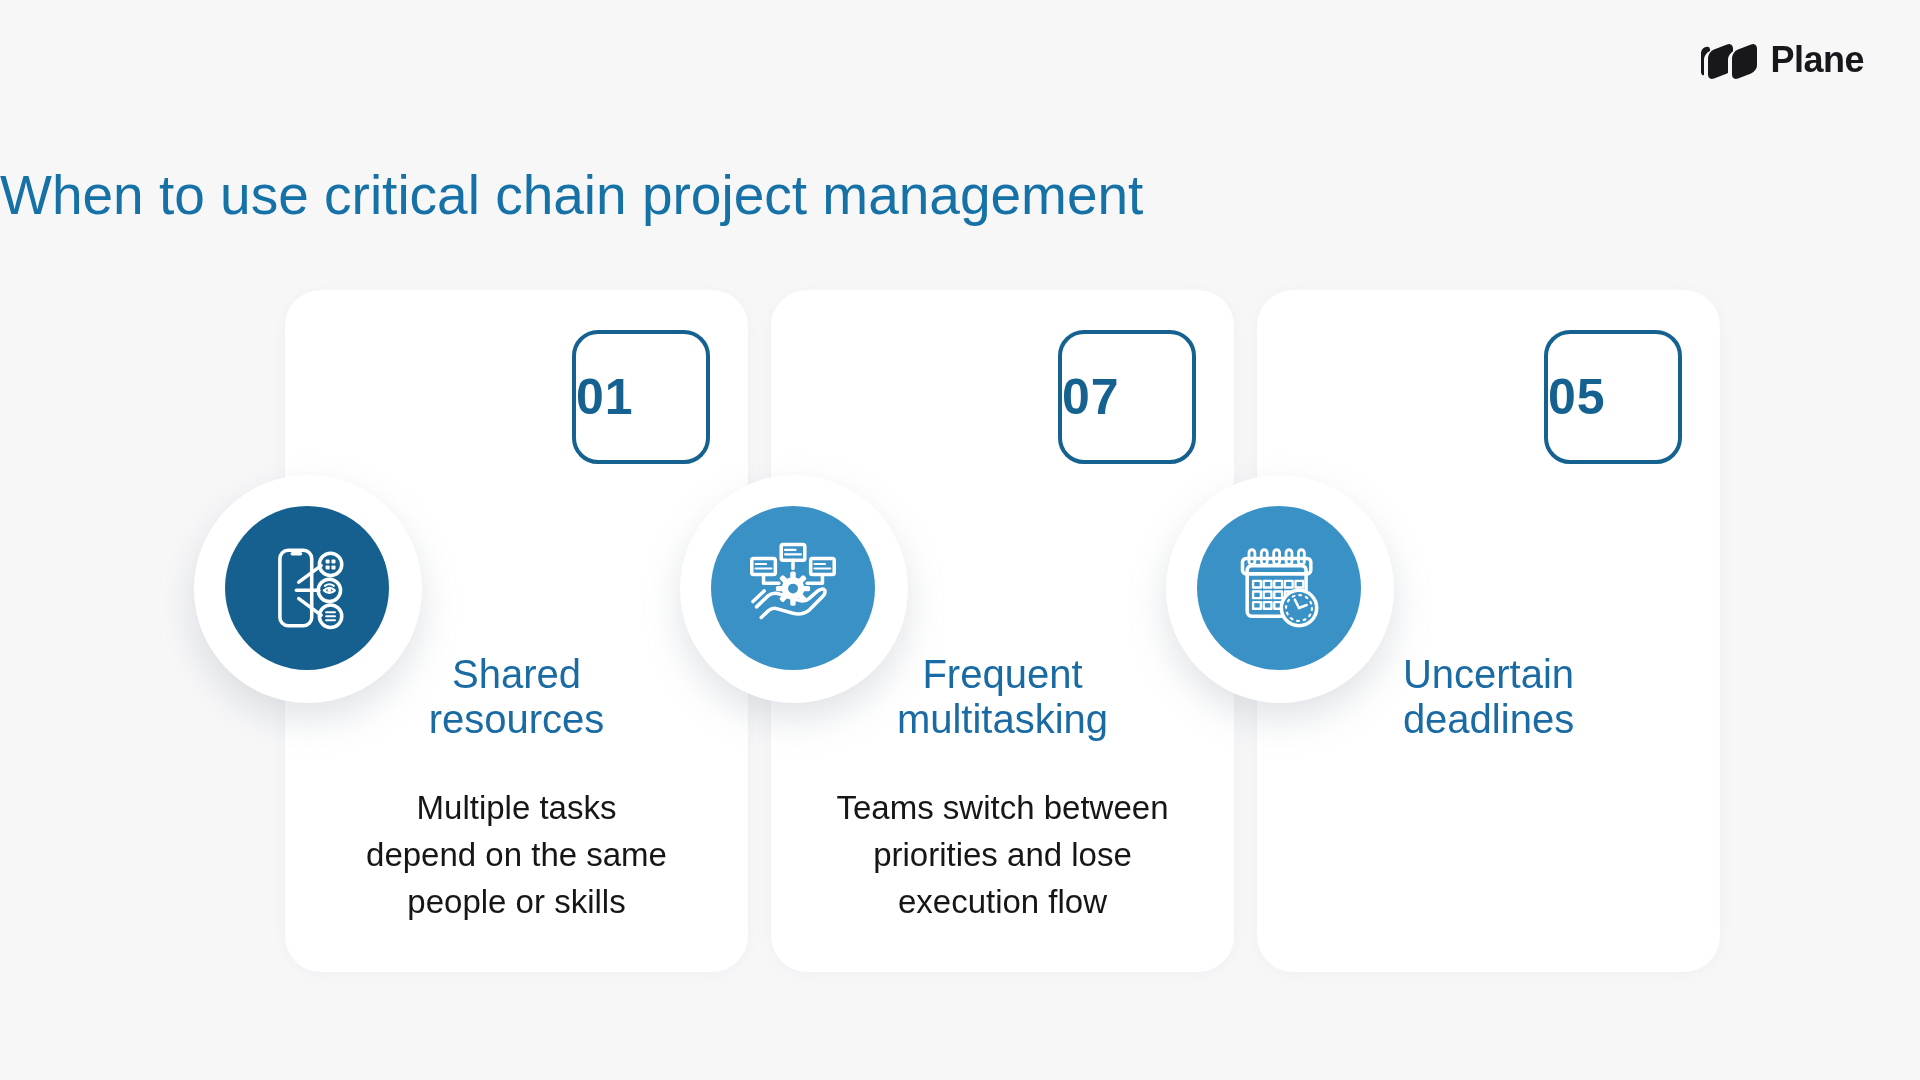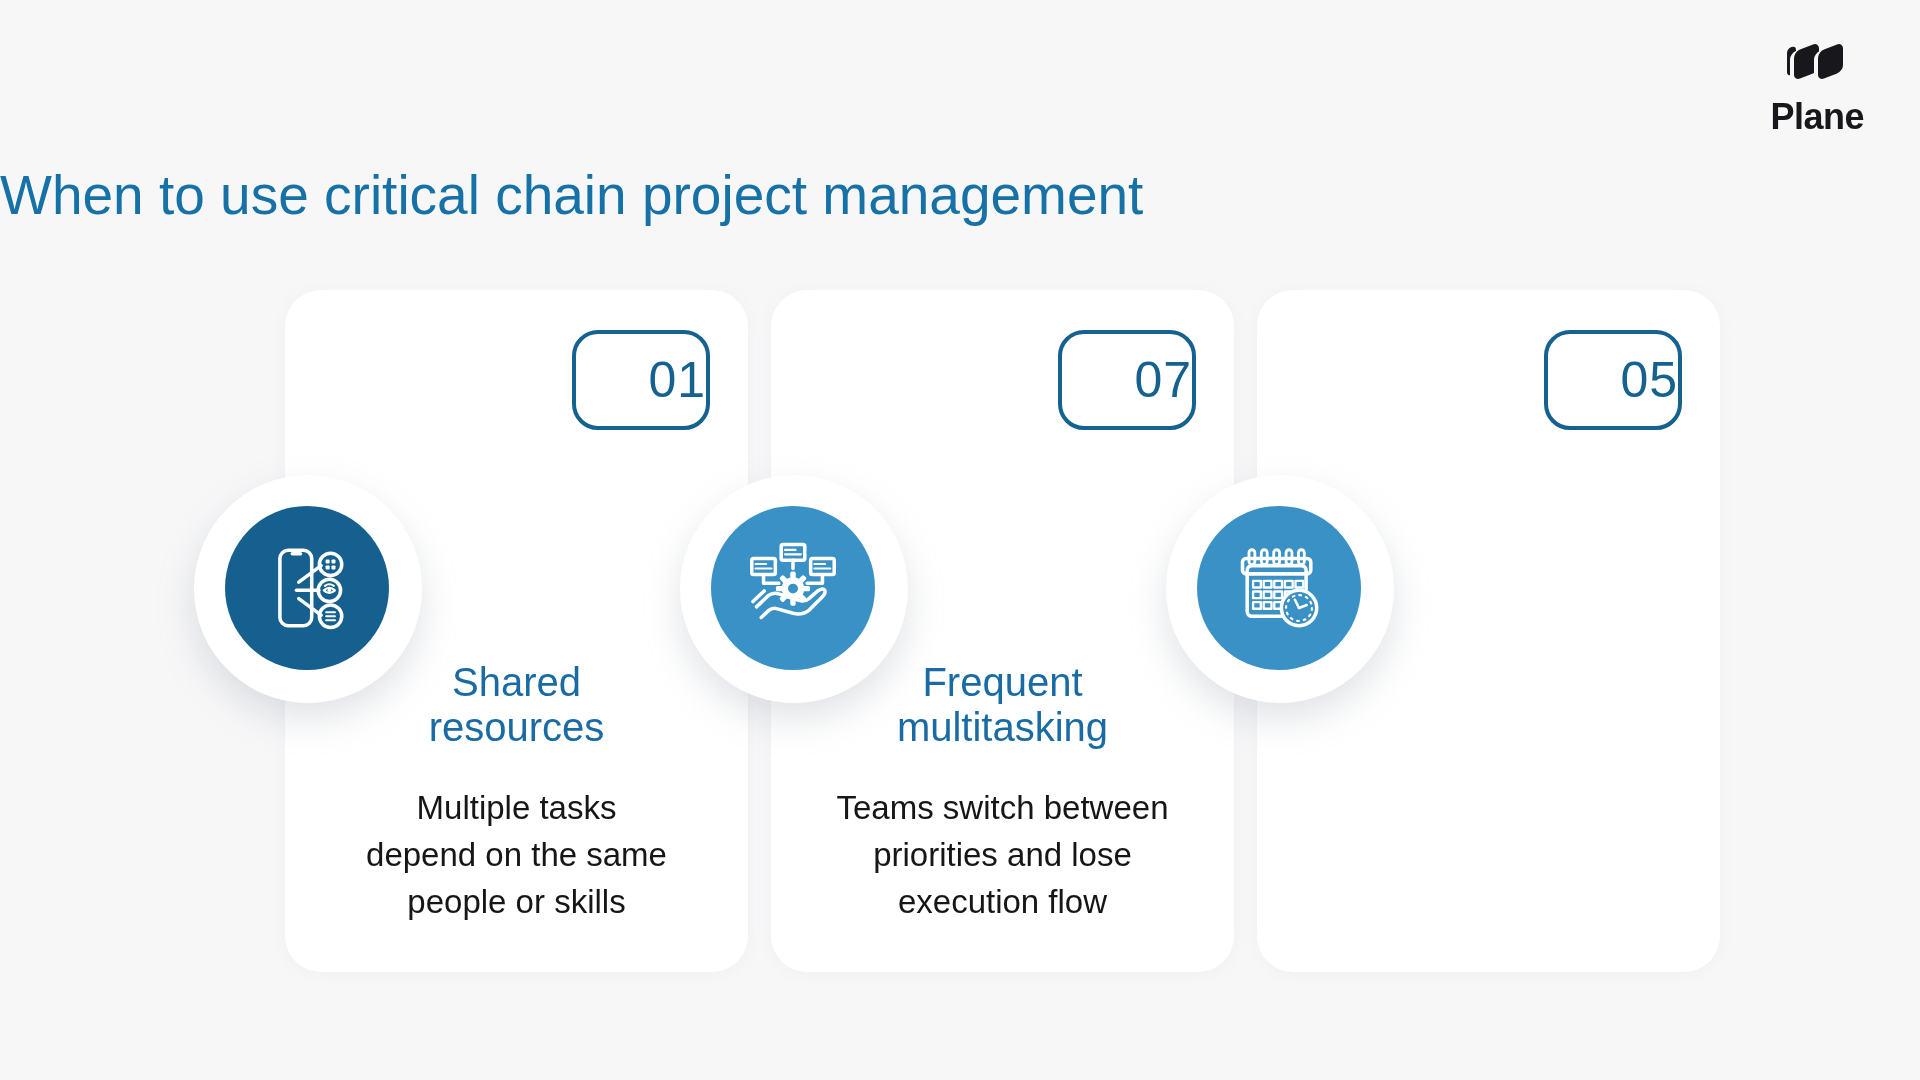--- a/index.html
+++ b/index.html
@@ -2,56 +2,56 @@
 <html><head>
 <meta charset="utf-8">
 <style>
   html,body{margin:0;padding:0;}
   body{
     width:1920px;height:1080px;position:relative;overflow:hidden;
     background:#F7F7F8;
     font-family:"Liberation Sans", sans-serif;
   }
   
-  .logo{position:absolute;top:34px;right:56px;display:flex;align-items:center;gap:10px;flex-direction:column;}
+  .logo{position:absolute;top:34px;right:56px;display:flex;align-items:center;gap:10px;}
   .logo-mark{width:58px;height:52px;position:relative;}
   .lm{position:absolute;top:13px;width:25px;height:29px;background:#17171C;border-radius:6px;transform:skewY(-21deg);}
   .lm.s{left:-1px;width:9px;height:28px;}
   .lm.a{left:6px;box-shadow:-4px 0 0 #F7F7F8;}
   .lm.b{left:30px;box-shadow:-4px 0 0 #F7F7F8;}
   .logo-text{font-size:36px;font-weight:700;color:#17171C;letter-spacing:-0.5px;}
   
   .title{
     position:absolute;top:163px;left:0;width:100%;margin:0;
     font-size:55px;font-weight:500;color:#1571A6;
   }
   
   .cards{position:absolute;left:285px;top:290px;display:flex;gap:23px;}
   .card{
     position:relative;width:463px;height:682px;background:#FFFFFF;
     border-radius:36px;box-shadow:0 2px 16px rgba(120,130,145,0.06);
   }
   .numbox{
-    position:absolute;top:40px;right:38px;width:138px;height:100px;
+    position:absolute;top:40px;right:38px;width:138px;height:134px;
     border:4px solid #15618F;border-radius:26px;box-sizing:border-box;
-    display:flex;align-items:center;justify-content:flex-end;
-    color:#15618F;font-size:50px;font-weight:400;letter-spacing:1px;
+    display:flex;align-items:center;justify-content:flex-start;
+    color:#15618F;font-size:50px;font-weight:700;letter-spacing:1px;
   }
   .halo{
     position:absolute;left:-91px;top:185px;width:228px;height:228px;
     border-radius:50%;background:#FFFFFF;
     box-shadow:0 16px 36px rgba(145,155,170,0.28);
   }
   .circle{
     position:absolute;left:-60px;top:216px;width:164px;height:164px;
     border-radius:50%;display:flex;align-items:center;justify-content:center;
   }
   .circle svg{width:106px;height:106px;}
   .card-heading{
-    position:absolute;top:362px;left:0;right:0;margin:8px;text-align:center;
+    position:absolute;top:362px;left:0;right:0;margin:0;text-align:center;
     font-size:40px;line-height:1.13;font-weight:500;color:#1A6BA4;white-space:pre-line;
   }
   .card-body{
     position:absolute;top:482px;left:0;right:0;margin:12px;text-align:center;
     font-size:33px;line-height:1.43;font-weight:400;color:#161616;white-space:pre-line;
   }
 </style>
 </head>
 <body>
 
@@ -189,16 +189,18 @@
             <rect x="41" y="57" width="6.6" height="5.6"></rect>
           </g>
           <circle cx="62" cy="62" r="15" fill="#3991C6"></circle>
           <circle cx="62" cy="62" r="11" stroke-width="1.8" stroke-dasharray="1.6 4.15"></circle>
           <g stroke-width="2.2">
             <path d="M62 62 L68.5 59.5"></path>
             <path d="M62 62 L58.5 55"></path>
           </g>
         </svg>
       </div>
+      <h2 class="card-heading">Uncertain
+deadlines</h2>
     </section>
 
   </main>
 </div>
 
 </body></html>

